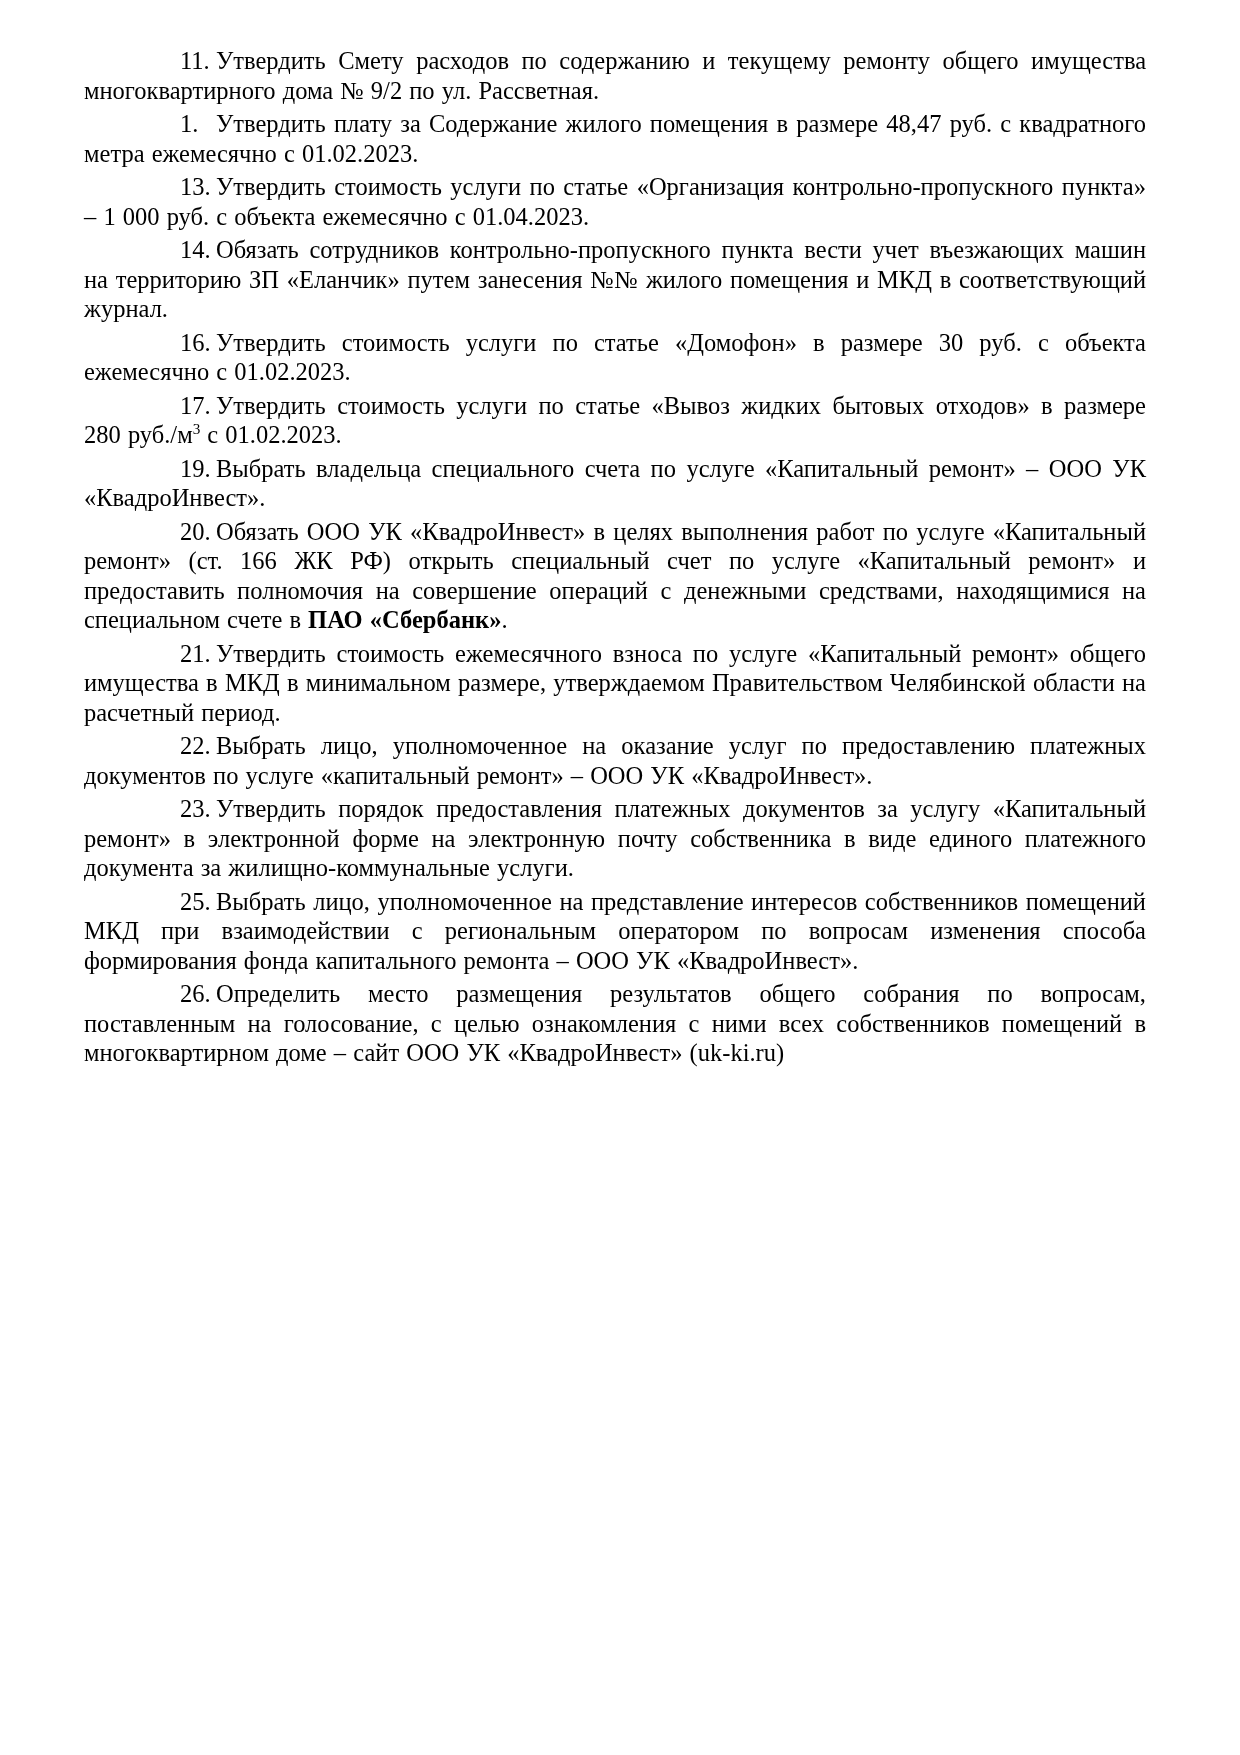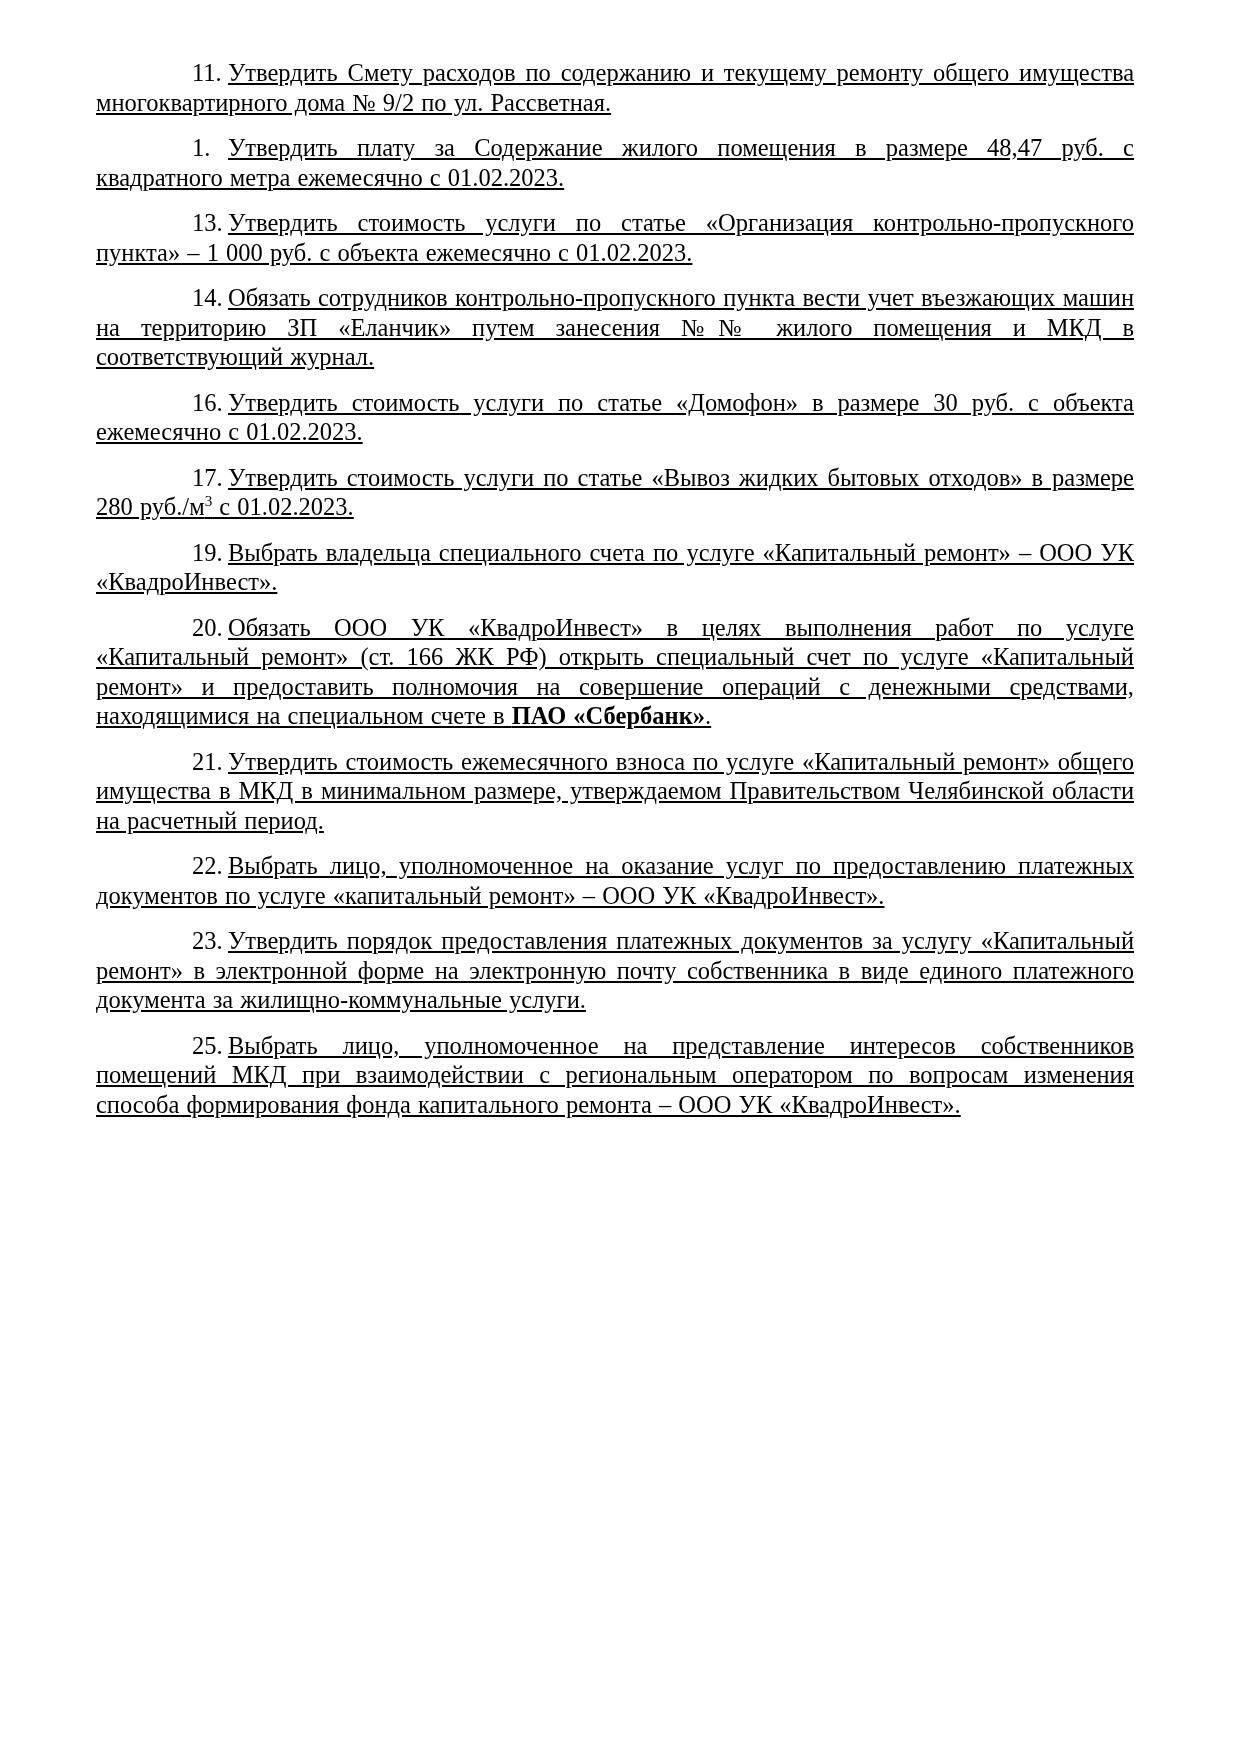--- a/index.html
+++ b/index.html
@@ -18,27 +18,26 @@
     width: 1240px;
     height: 1755px;
     padding: 42px 90px 0 80px;
     background: #ffffff;
     overflow: hidden;
   }
   .doc-body {
     width: 100%;
   }
   .para {
-    margin: 16px;
+    margin: 4px;
     text-align: justify;
     text-indent: 48px;
     font-size: 24.5px;
     line-height: 29.5px;
     word-spacing: 1px;
-    text-decoration: underline;
   }
   .para .num {
     display: inline-block;
     min-width: 84px;
   }
   .para b {
     font-weight: bold;
   }
   .para sup {
     font-size: 0.62em;
@@ -46,24 +45,25 @@
     vertical-align: super;
   }
 </style>
 </head>
 <body>
 
 <div class="page">
   <div class="doc-body" id="doc-body">
       <p class="para"><span class="num">11.</span><span>Утвердить Смету расходов по содержанию и текущему ремонту общего имущества многоквартирного дома № 9/2 по ул. Рассветная.</span></p>
       <p class="para"><span class="num">1.</span><span>Утвердить плату за Содержание жилого помещения в размере 48,47 руб. с квадратного метра ежемесячно с 01.02.2023.</span></p>
-      <p class="para"><span class="num">13.</span><span>Утвердить стоимость услуги по статье «Организация контрольно-пропускного пункта» – 1 000 руб. с объекта ежемесячно с 01.02.2023.</span></p>
+      <p class="para"><span class="num">13.</span><span>Утвердить стоимость услуги по статье «Организация контрольно-пропускного пункта» – 1 000 руб. с объекта ежемесячно с 01.04.2023.</span></p>
       <p class="para"><span class="num">14.</span><span>Обязать сотрудников контрольно-пропускного пункта вести учет въезжающих машин на территорию ЗП «Еланчик» путем занесения №№ жилого помещения и МКД в соответствующий журнал.</span></p>
       <p class="para"><span class="num">16.</span><span>Утвердить стоимость услуги по статье «Домофон» в размере 30 руб. с объекта ежемесячно с 01.02.2023.</span></p>
       <p class="para"><span class="num">17.</span><span>Утвердить стоимость услуги по статье «Вывоз жидких бытовых отходов» в размере 280 руб./м</span><sup>3</sup><span> с 01.02.2023.</span></p>
       <p class="para"><span class="num">19.</span><span>Выбрать владельца специального счета по услуге «Капитальный ремонт» – ООО УК «КвадроИнвест».</span></p>
       <p class="para"><span class="num">20.</span><span>Обязать ООО УК «КвадроИнвест» в целях выполнения работ по услуге «Капитальный ремонт» (ст. 166 ЖК РФ) открыть специальный счет по услуге «Капитальный ремонт» и предоставить полномочия на совершение операций с денежными средствами, находящимися на специальном счете в </span><b>ПАО «Сбербанк»</b><span>.</span></p>
       <p class="para"><span class="num">21.</span><span>Утвердить стоимость ежемесячного взноса по услуге «Капитальный ремонт» общего имущества в МКД в минимальном размере, утверждаемом Правительством Челябинской области на расчетный период.</span></p>
       <p class="para"><span class="num">22.</span><span>Выбрать лицо, уполномоченное на оказание услуг по предоставлению платежных документов по услуге «капитальный ремонт» – ООО УК «КвадроИнвест».</span></p>
       <p class="para"><span class="num">23.</span><span>Утвердить порядок предоставления платежных документов за услугу «Капитальный ремонт» в электронной форме на электронную почту собственника в виде единого платежного документа за жилищно-коммунальные услуги.</span></p>
       <p class="para"><span class="num">25.</span><span>Выбрать лицо, уполномоченное на представление интересов собственников помещений МКД при взаимодействии с региональным оператором по вопросам изменения способа формирования фонда капитального ремонта – ООО УК «КвадроИнвест».</span></p>
+      <p class="para"><span class="num">26.</span><span>Определить место размещения результатов общего собрания по вопросам, поставленным на голосование, с целью ознакомления с ними всех собственников помещений в многоквартирном доме – сайт ООО УК «КвадроИнвест» (uk-ki.ru)</span></p>
     </div>
 </div>
 
 </body></html>

